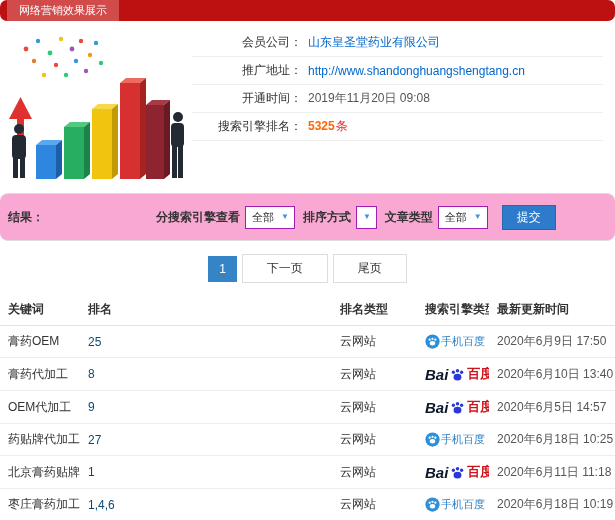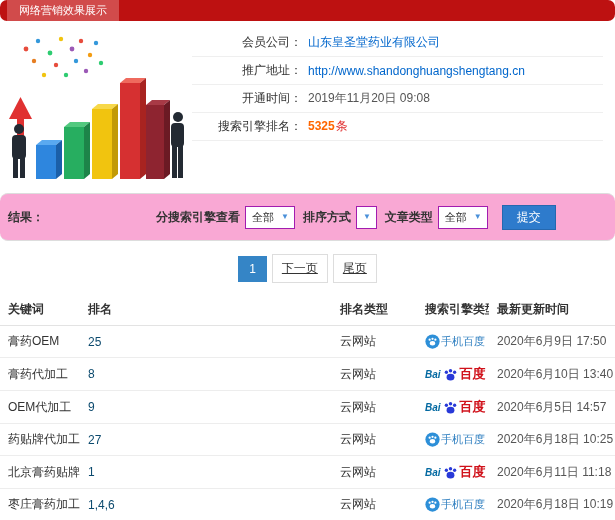--- a/index.html
+++ b/index.html
@@ -50,37 +50,37 @@
     margin-left: 6px; background: #2e7bcc; color: #fff; border: 1px solid #2568af;
     height: 25px; padding: 0 14px; font-size: 12px; cursor: pointer; flex-shrink: 0;
   }
 
   
   .pagination { display: flex; justify-content: center; align-items: center; gap: 5px; padding: 13px 0 11px; }
   .page-current {
     background: #3585c6; border: 1px solid #3585c6; color: #fff;
     padding: 5px 10px; cursor: pointer;
   }
-  .page-btn { background: #fff; border: 1px solid #ddd; color: #333; padding: 5px 9px; cursor: pointer; text-decoration: underline; }
+  .page-btn { background: #fff; border: 1px solid #ddd; color: #333; padding: 5px 24px; cursor: pointer; }
 
   
   table { width: 100%; border-collapse: collapse; table-layout: fixed; }
   th, td {
     text-align: left; padding: 7px 0 7px 8px; border-bottom: 1px solid #ededed;
     font-size: 12px; overflow: hidden; white-space: nowrap;
   }
   th { font-weight: bold; color: #333; border-bottom: 1px solid #e3e3e3; }
   td { color: #333; }
   td a { color: #0c4a6e; text-decoration: none; cursor: pointer; }
   .time-cell { color: #555; }
 
   .engine { display: inline-flex; align-items: center; gap: 1px; vertical-align: middle; }
   .micon { width: 15px; height: 15px; }
   .mlabel { color: #2f7fc0; font-size: 11px; }
-  .bai { color: #0369a1; font-weight: bold; font-style: italic; font-size: 10px; }
+  .bai { color: #0f172a; font-weight: bold; font-style: italic; font-size: 15px; }
   .du  { color: #d0121b; font-weight: bold; font-size: 13px; }
   .paw { width: 15px; height: 15px; margin: 0 1px; }
 </style>
 </head>
 <body>
 
 <div class="topbar">
   <div class="topbar-tab">网络营销效果展示</div>
 </div>
 

